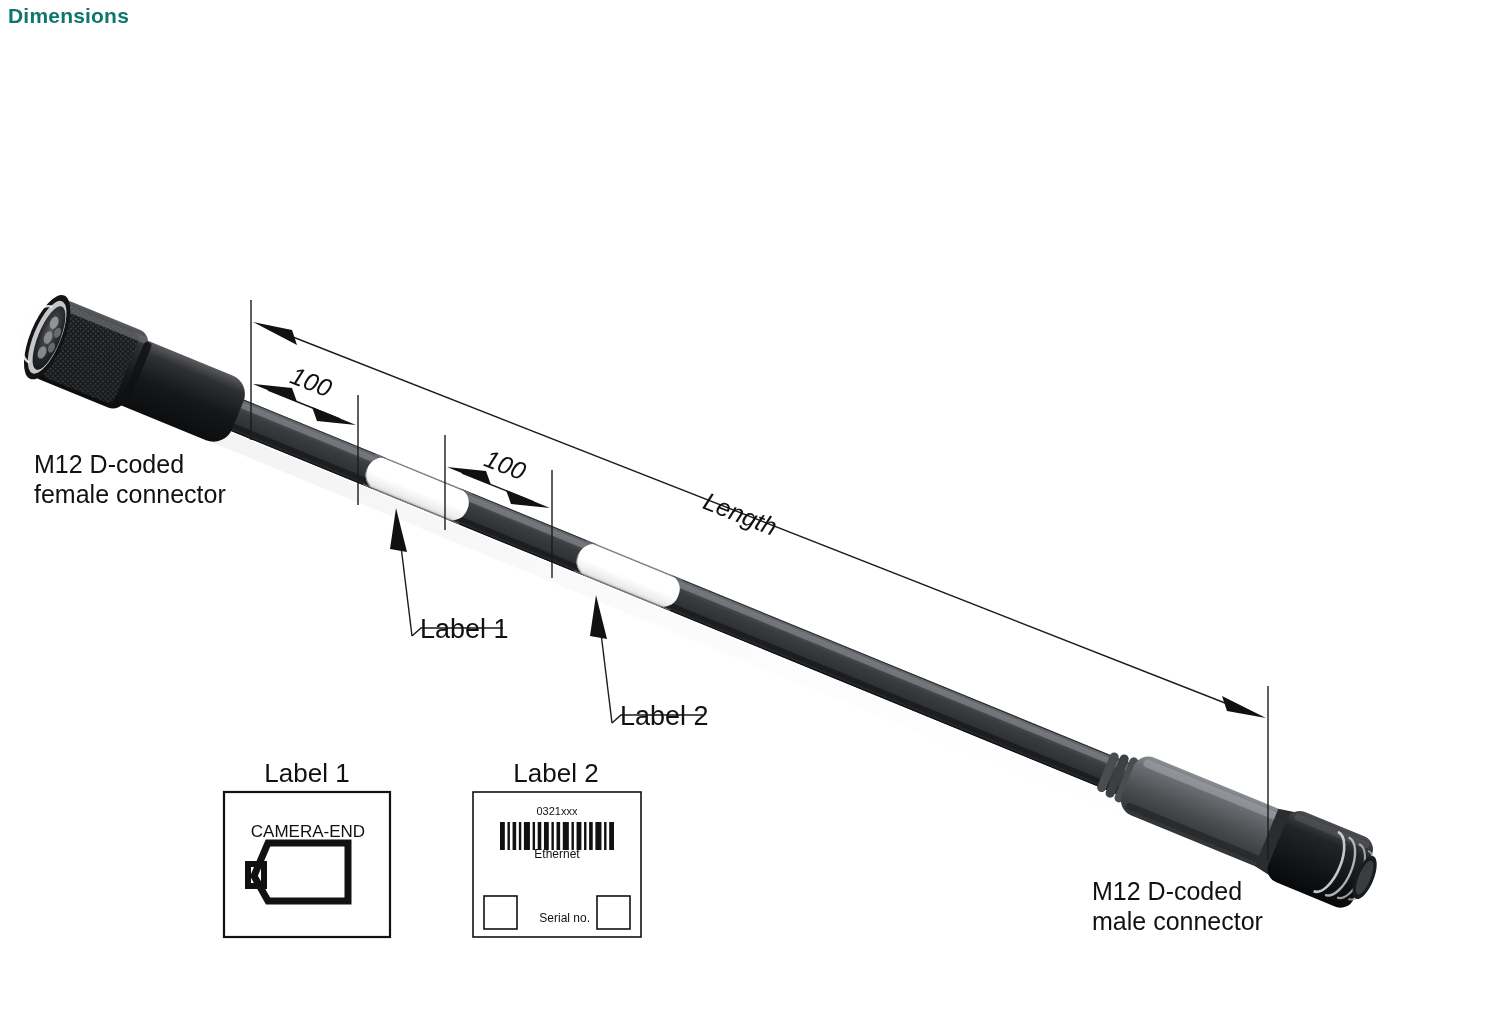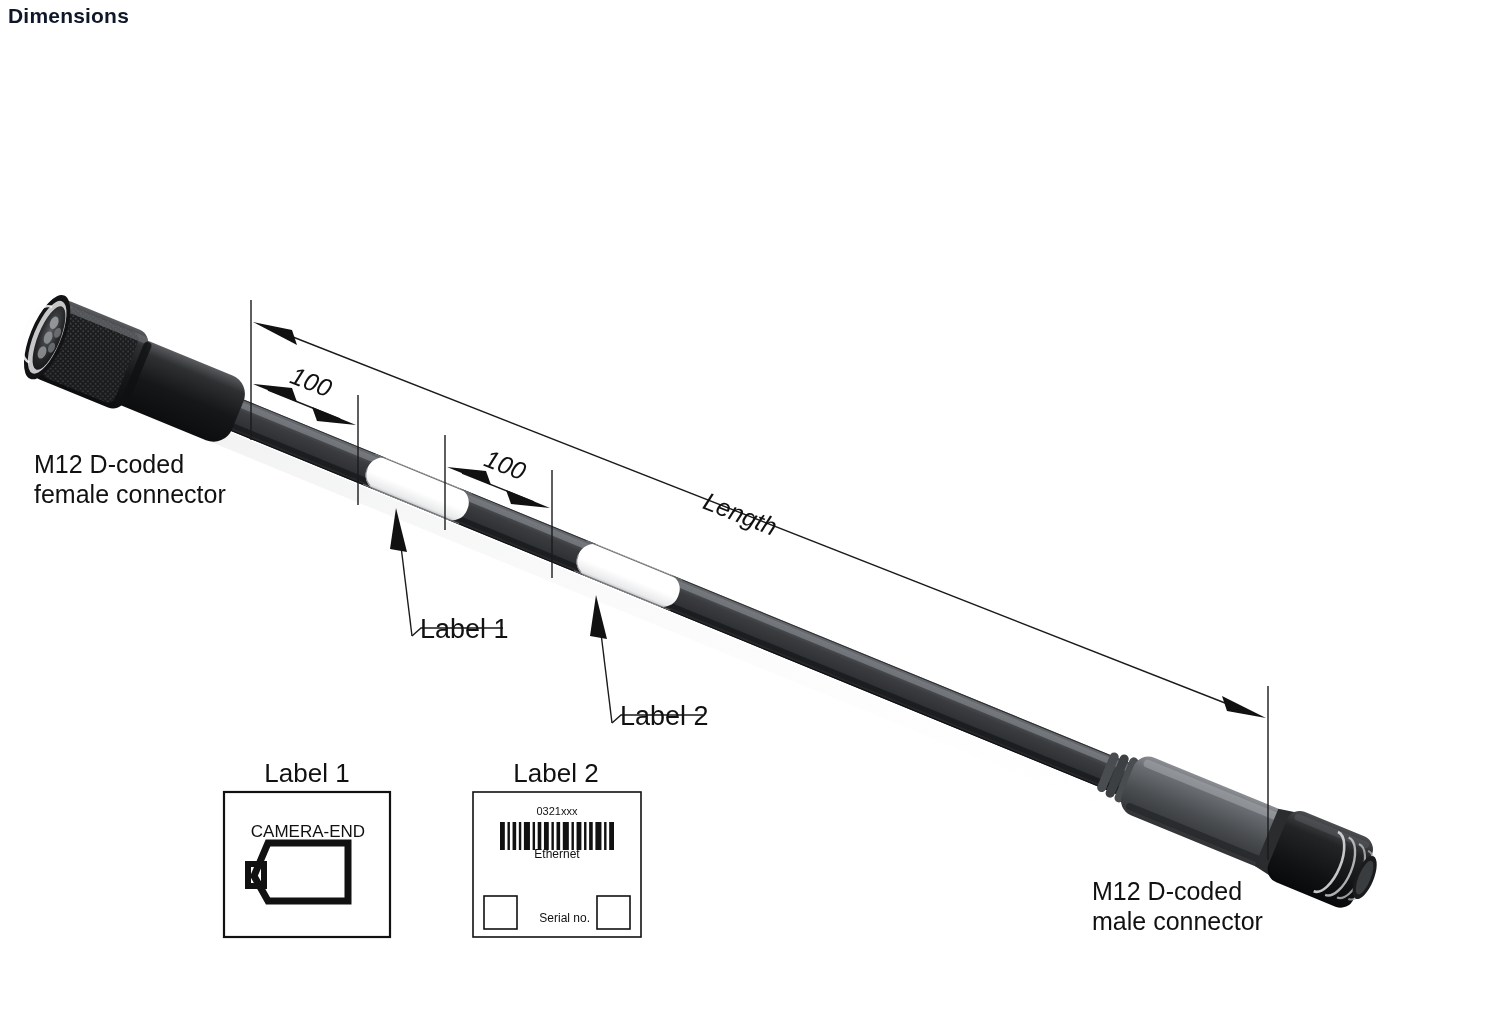--- a/index.html
+++ b/index.html
@@ -20,21 +20,21 @@
     width: 1500px;
     height: 1024px;
   }
   #page-title {
     position: absolute;
     left: 8px;
     top: 4px;
     font-family: "Liberation Sans", sans-serif;
     font-size: 21px;
     font-weight: bold;
-    color: #0f172a;
+    color: #0f766e;
     letter-spacing: 0.2px;
     text-align: right;
   }
   svg#diagram {
     position: absolute;
     left: 0;
     top: 0;
     width: 1500px;
     height: 1024px;
     display: block;

